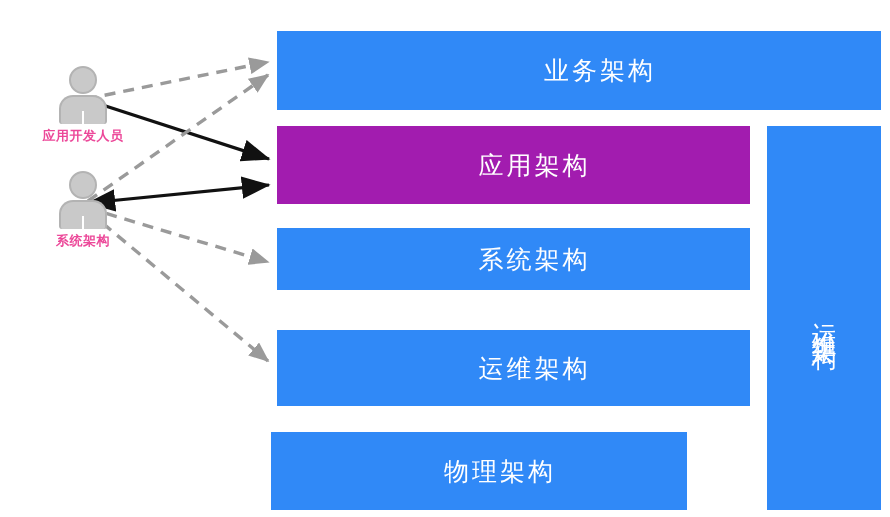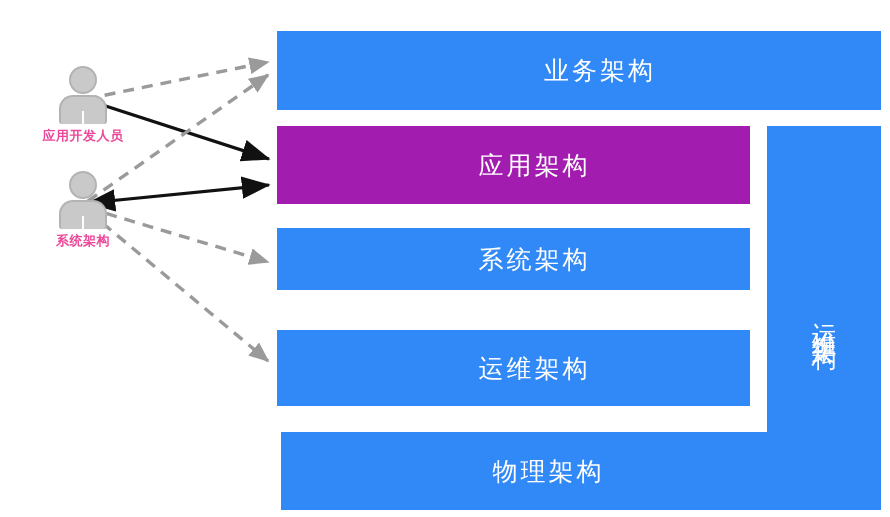--- a/index.html
+++ b/index.html
@@ -162,19 +162,19 @@
   </div>
 
   <div class="layer-box blue" style="left:277px; top:31px; width:604px; height:79px;">业务架构</div>
 
   <div class="layer-box red" style="left:277px; top:126px; width:473px; height:78px;">应用架构</div>
 
   <div class="layer-box blue" style="left:277px; top:228px; width:473px; height:62px;">系统架构</div>
 
   <div class="layer-box blue" style="left:277px; top:330px; width:473px; height:76px;">运维架构</div>
 
-  <div class="layer-box blue" style="left:281px; top:432px; width:493px; height:78px;">物理架构</div>
+  <div class="layer-box blue" style="left:271px; top:432px; width:416px; height:78px;">物理架构</div>
 
   <div class="side-box" style="left:767px; top:126px; width:114px; height:384px;">
     <span class="vtext">运维架构</span>
   </div>
 
 </div>
 
 </body></html>

